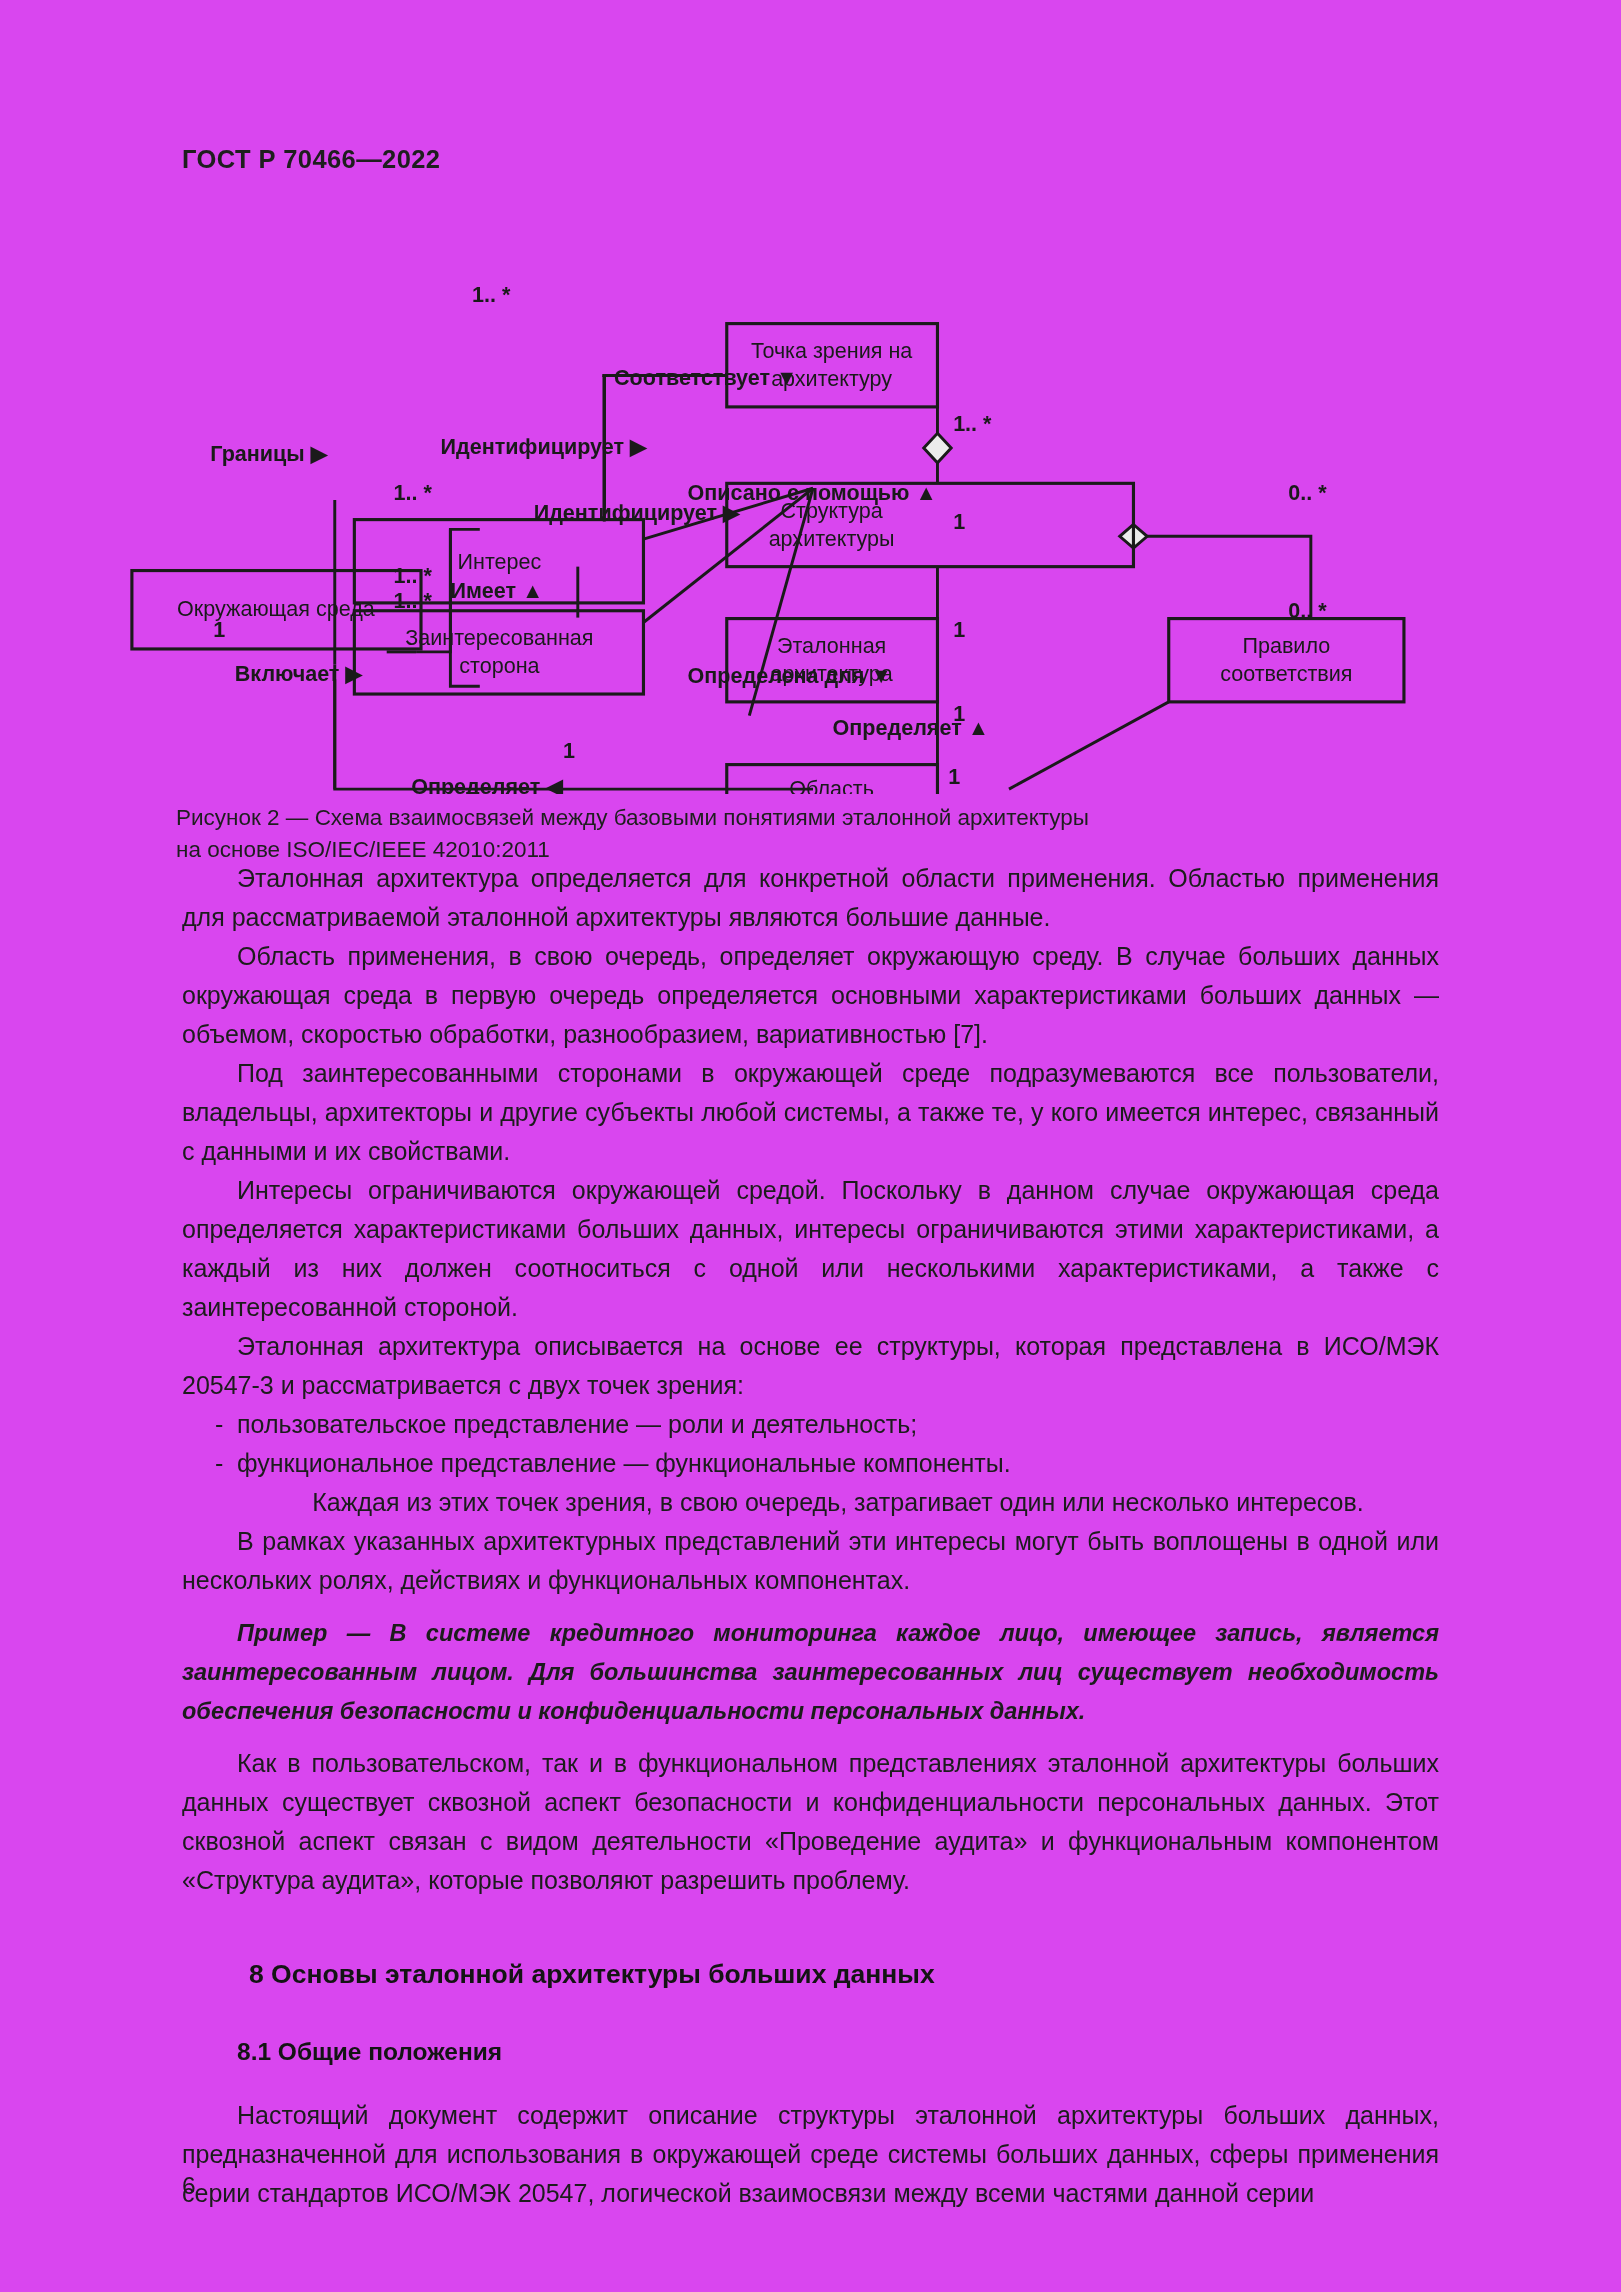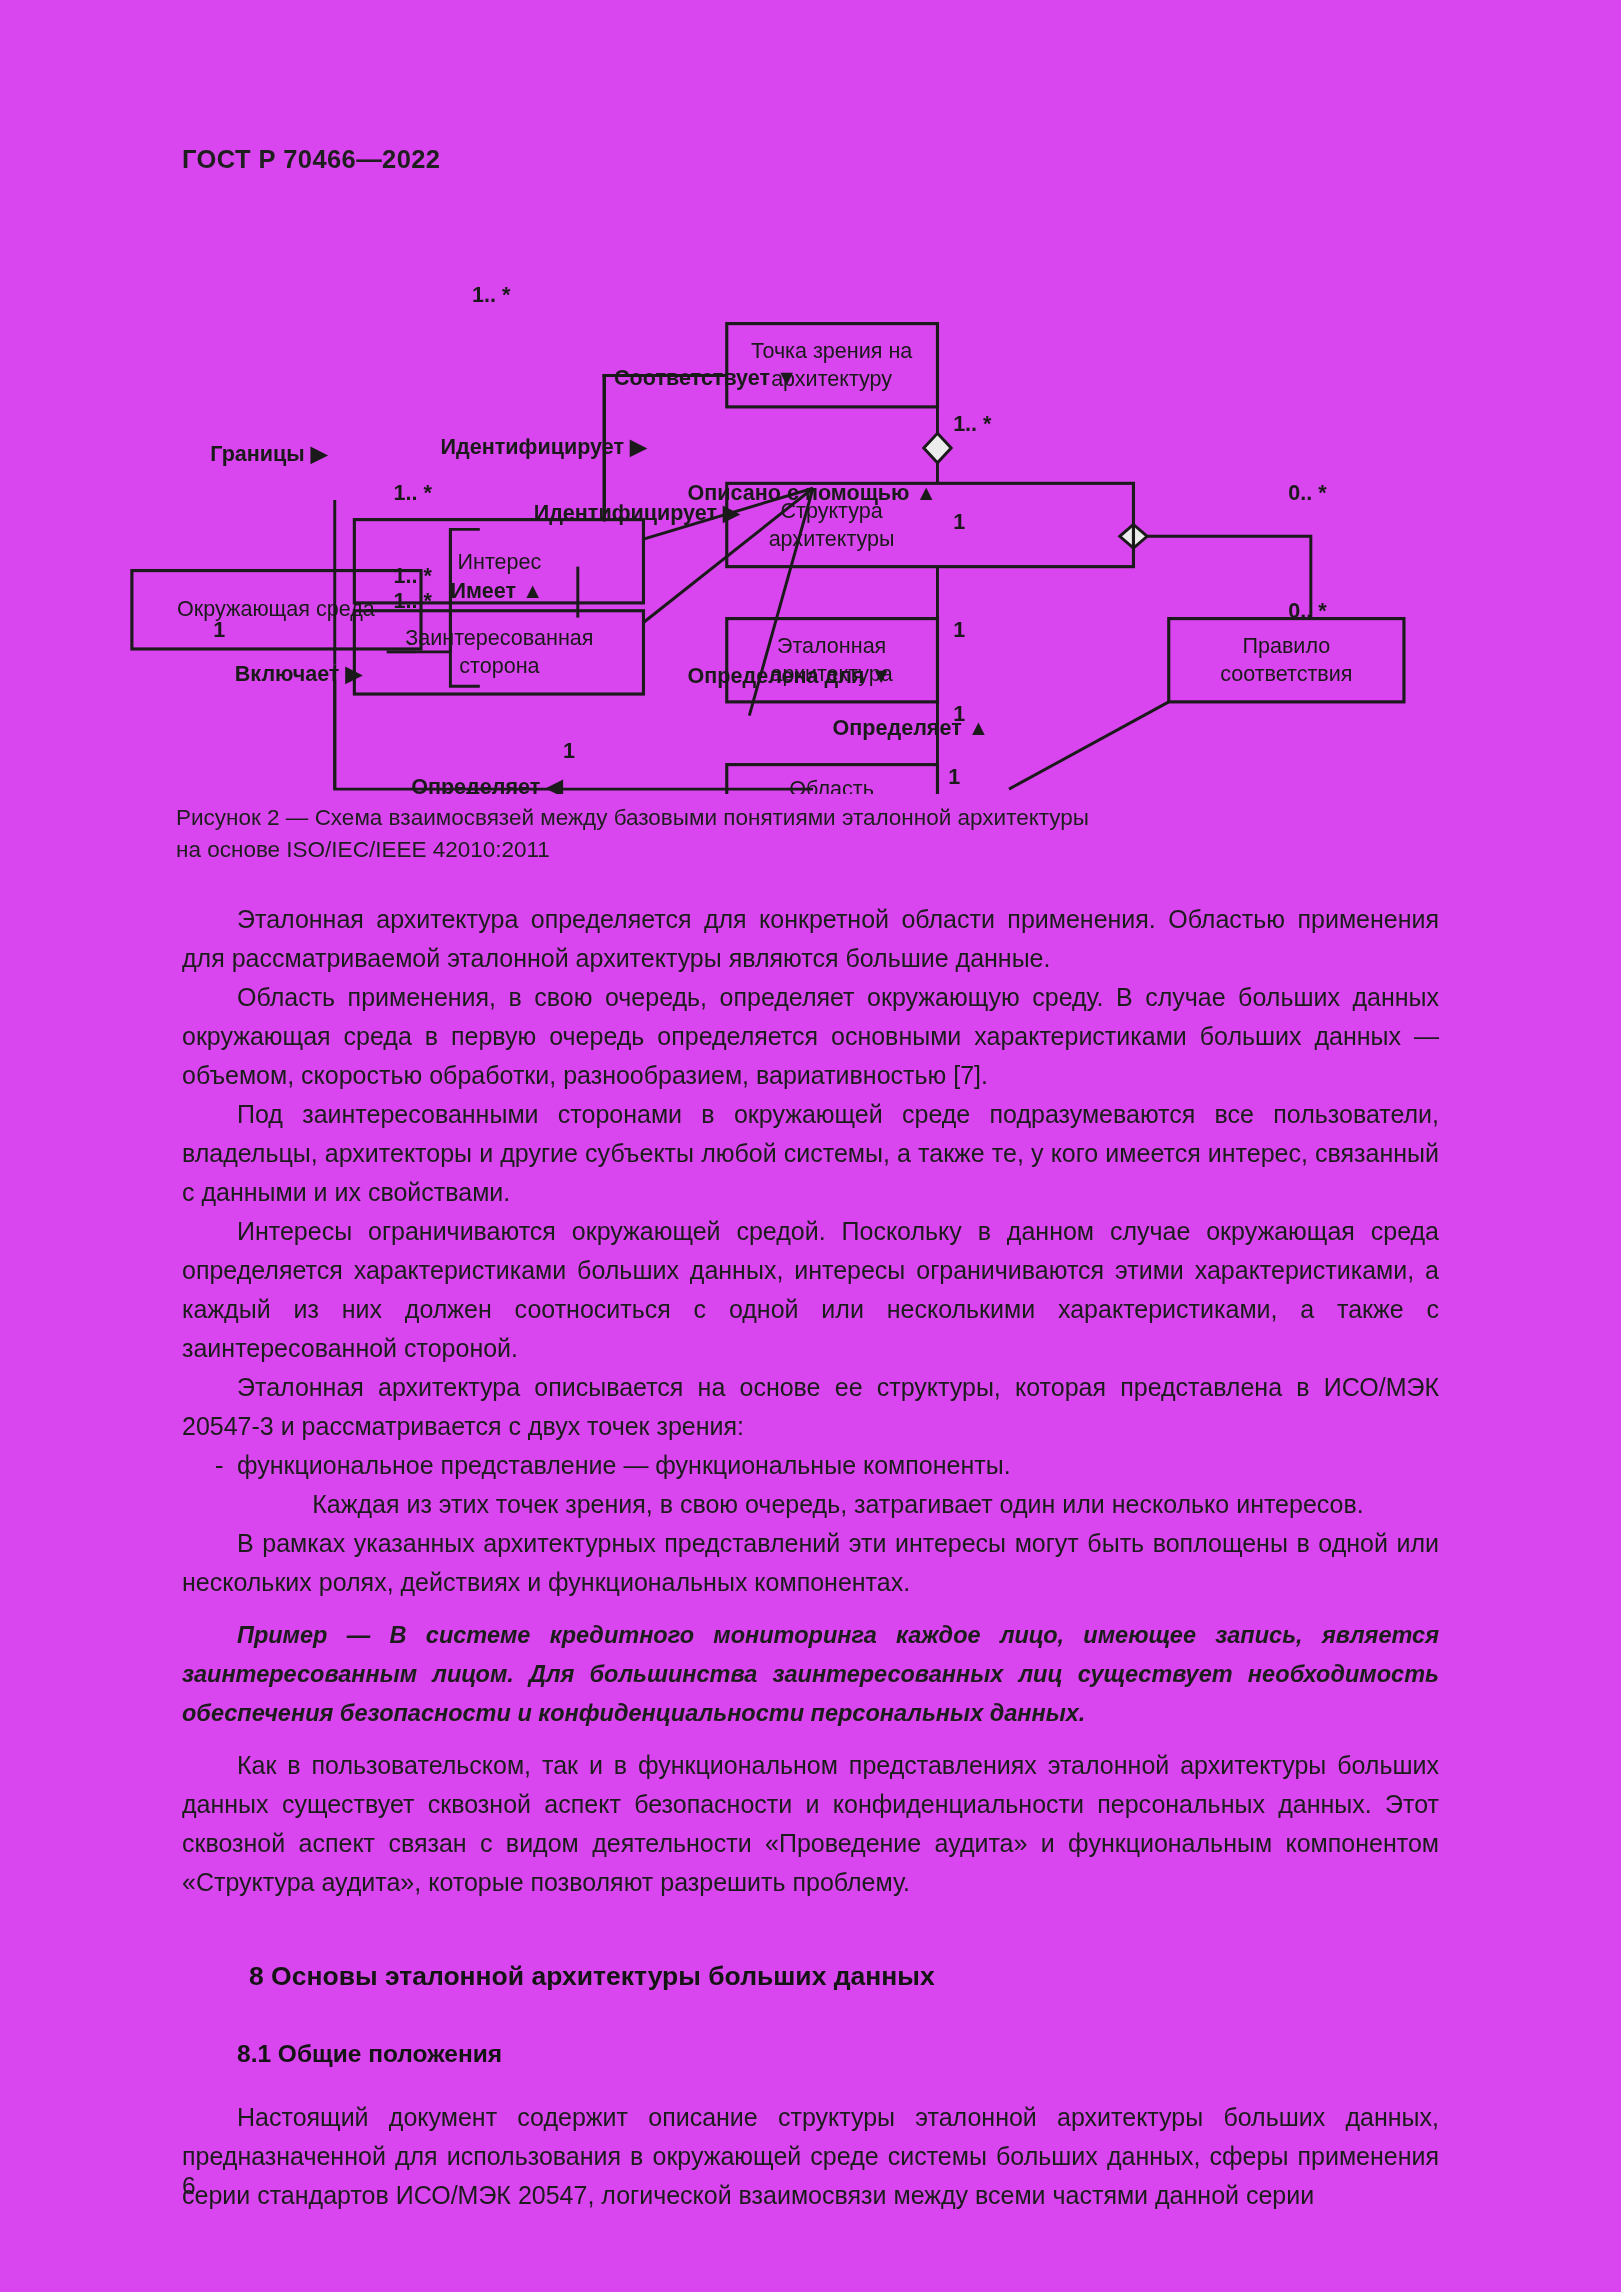--- a/index.html
+++ b/index.html
@@ -51,21 +51,21 @@
     text-align: left;
     font-size: 22.5px;
     line-height: 32px;
     color: #1e1e1e;
   }
 
   
   .body-col {
     position: absolute;
     left: 182px;
-    top: 900px;
+    top: 859px;
     width: 1257px;
   }
   p.para {
     margin: 0;
     font-size: 25px;
     line-height: 39px;
     text-align: justify;
     text-indent: 55px;
     color: #1c1c1c;
     -webkit-hyphens: none;
@@ -288,21 +288,21 @@
     <span>на основе ISO/IEC/IEEE 42010:2011</span>
   </div>
 
   <div class="body-col">
     <p class="para">Эталонная архитектура определяется для конкретной области применения. Областью применения для рассматриваемой эталонной архитектуры являются большие данные.</p>
     <p class="para">Область применения, в свою очередь, определяет окружающую среду. В случае больших данных окружающая среда в первую очередь определяется основными характеристиками больших данных — объемом, скоростью обработки, разнообразием, вариативностью [7].</p>
     <p class="para">Под заинтересованными сторонами в окружающей среде подразумеваются все пользователи, владельцы, архитекторы и другие субъекты любой системы, а также те, у кого имеется интерес, связанный с данными и их свойствами.</p>
     <p class="para">Интересы ограничиваются окружающей средой. Поскольку в данном случае окружающая среда определяется характеристиками больших данных, интересы ограничиваются этими характеристиками, а каждый из них должен соотноситься с одной или несколькими характеристиками, а также с заинтересованной стороной.</p>
     <p class="para">Эталонная архитектура описывается на основе ее структуры, которая представлена в ИСО/МЭК 20547-3 и рассматривается с двух точек зрения:</p>
     <ul class="dash-list">
-      <li><span class="dash">-</span></li>
+      <li><span class="dash">-</span><span>пользовательское представление — роли и деятельность;</span></li>
       <li><span class="dash">-</span><span>функциональное представление — функциональные компоненты.</span></li>
     </ul>
     <p class="para nojust">Каждая из этих точек зрения, в свою очередь, затрагивает один или несколько интересов.</p>
     <p class="para">В рамках указанных архитектурных представлений эти интересы могут быть воплощены в одной или нескольких ролях, действиях и функциональных компонентах.</p>
     <div class="gap-s"></div>
     <p class="example">Пример — В системе кредитного мониторинга каждое лицо, имеющее запись, является заинтересованным лицом. Для большинства заинтересованных лиц существует необходимость обеспечения безопасности и конфиденциальности персональных данных.</p>
     <div class="gap-s"></div>
     <p class="para">Как в пользовательском, так и в функциональном представлениях эталонной архитектуры больших данных существует сквозной аспект безопасности и конфиденциальности персональных данных. Этот сквозной аспект связан с видом деятельности «Проведение аудита» и функциональным компонентом «Структура аудита», которые позволяют разрешить проблему.</p>
     <div class="gap-l"></div>
     <h2 class="sec-head">8  Основы эталонной архитектуры больших данных</h2>

